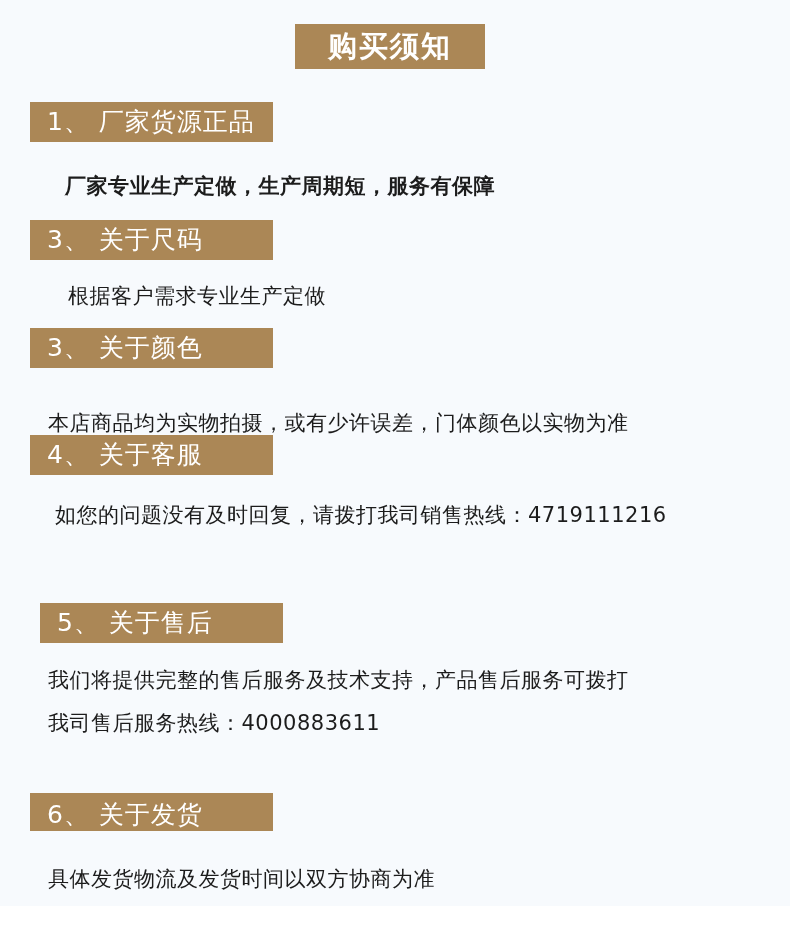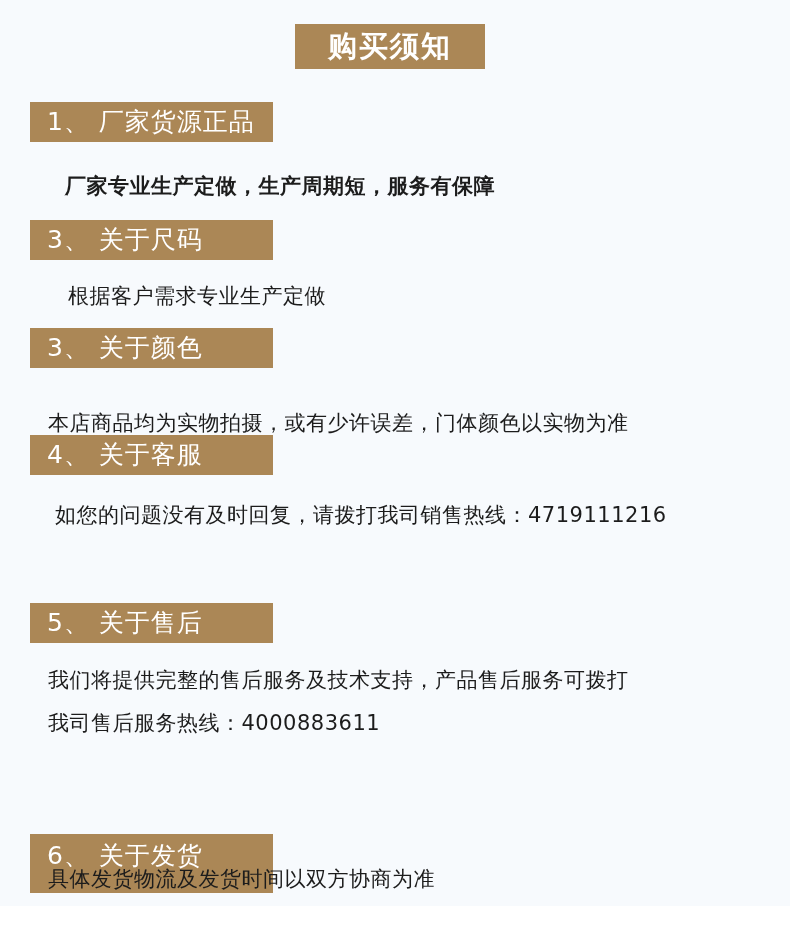--- a/index.html
+++ b/index.html
@@ -60,24 +60,24 @@
   
   #h1 { top: 102px; }
   #b1 { top: 173px; left: 65px; font-weight: bold; }
   #h2 { top: 220px; }
   #b2 { top: 283px; left: 68px; font-family: Liberation Serif, serif; }
   #h3 { top: 328px; }
   #b3 { top: 392px; left: 48px; margin-top: 18px; }
   #h4 { top: 435px; }
   #b4a { top: 502px; left: 55px; }
   #b4b { top: 562px; left: 55px; }
-  #h5 { top: 603px; }
+  #h5 { top: 603px; margin-left: 10px; }
   #b5a { top: 667px; left: 48px; }
   #b5b { top: 710px; left: 48px; text-align: right; }
-  #h6 { top: 834px; height: 59px; line-height: 43px; }
+  #h6 { top: 793px; height: 38px; line-height: 43px; }
   #b6 { top: 866px; left: 48px; }
 </style>
 </head>
 <body>
 
 <div class="page">
   <div class="notice-panel" style="background: rgb(247, 250, 253);">
 
     <div class="title-banner">购买须知</div>
 

